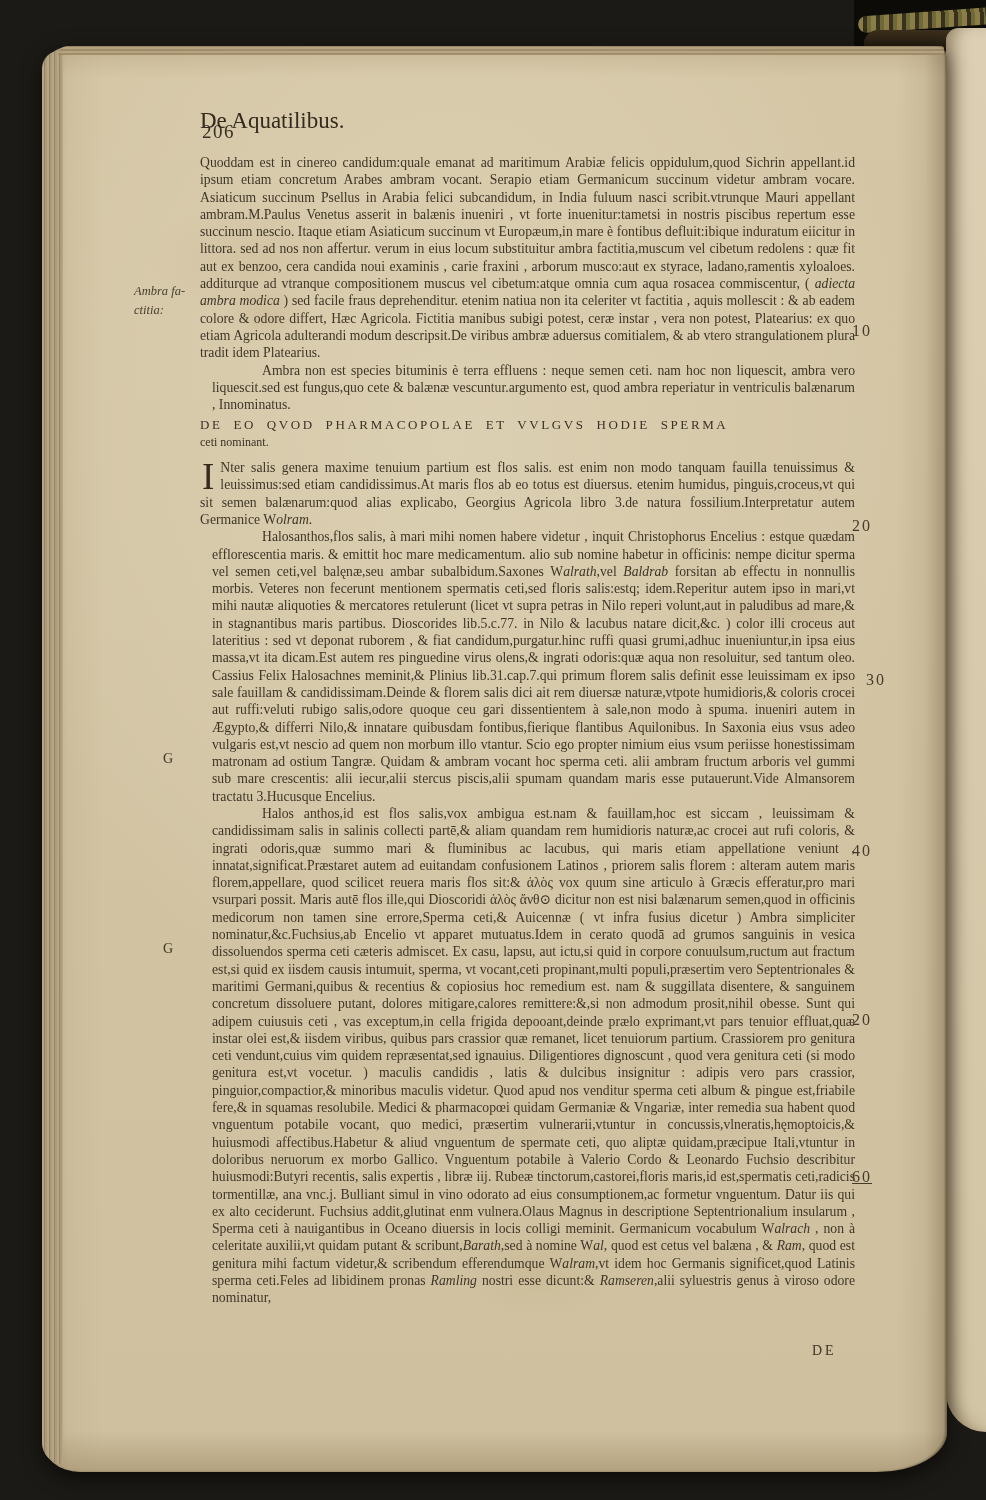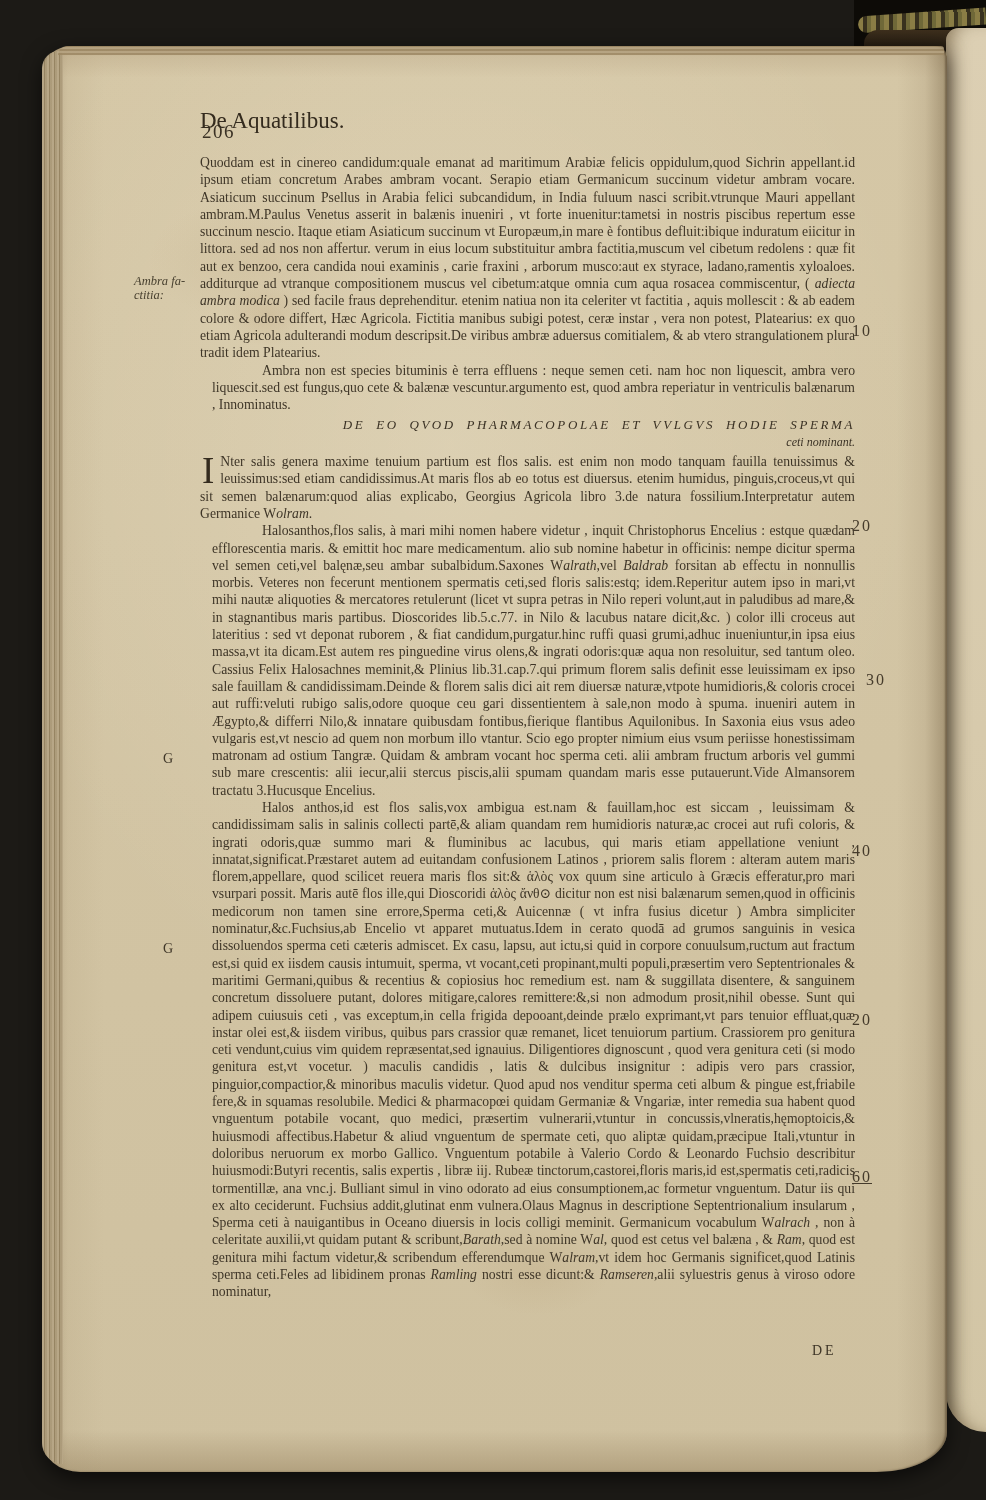--- a/index.html
+++ b/index.html
@@ -63,30 +63,30 @@
   
   .text-area {
     position:absolute; left:158px; top:64px; width:655px;
     color:#3e3527; font-size:13.7px; line-height:17.3px; text-align:justify;
   }
   .header-row { position:relative; height:44px; }
   .pageno { position:absolute; left:2px; top:13px; font-size:19px; letter-spacing:1.5px; color:#3a3124; }
   .running-title { position:absolute; left:0; right:0; top:2px; text-align:left; font-size:23px; color:#342b1e; }
   .para { margin:0; }
   .indent { text-indent:50px;margin-left:12px; }
-  .heading { text-align:right; font-style:italic; margin:3px 0 2px; color:#3a3124; }
+  .heading { text-align:left; margin:3px 0 8px; color:#3a3124; }
   .heading .l1 { font-size:13px; letter-spacing:2.6px; word-spacing:5px; }
   .heading .l2 { font-size:12px; }
   .dropcap { float:left; font-size:37px; line-height:29px; padding:3px 6px 0 2px; color:#342b1e; font-style:normal; }
   i { font-style:italic; }
 
   
   .margin-note {
-    position:absolute; left:-66px; top:164px; width:60px;
-    font-style:italic; font-size:12.5px; line-height:14px;
+    position:absolute; left:-66px; top:172px; width:60px;
+    font-style:italic; font-size:12.5px; line-height:19px;
     text-align:left; text-indent:0; color:#48402f;
   }
   .mg-letter { position:absolute; left:-37px; width:20px; font-size:14px; color:#3e3527; }
   .mg-letter.g1 { top:640px; }
   .mg-letter.g2 { top:830px; }
   .ln { position:absolute; left:652px; width:32px; font-size:16px; letter-spacing:2px; color:#453b2b; text-align:left; }
   .ln.n10 { top:212px; } .ln.n20 { top:407px; } .ln.n30 { top:561px;margin-left:14px; }
   .ln.n40 { top:732px; } .ln.n50 { top:901px; } .ln.n60 { top:1058px;text-decoration:underline; }
   .catchword { position:absolute; left:612px; top:1232px; font-size:14px; letter-spacing:3px; color:#3e3527; }
 </style>

